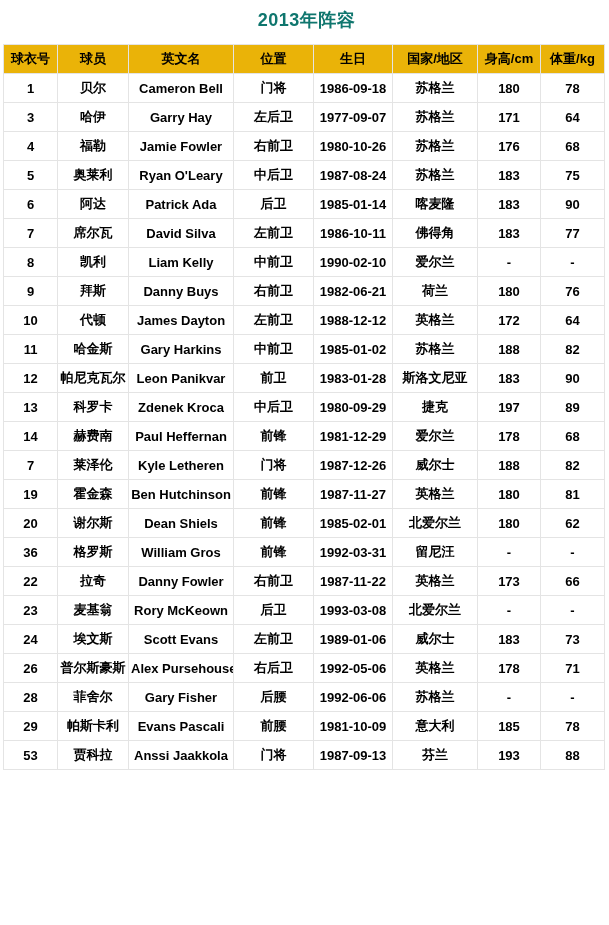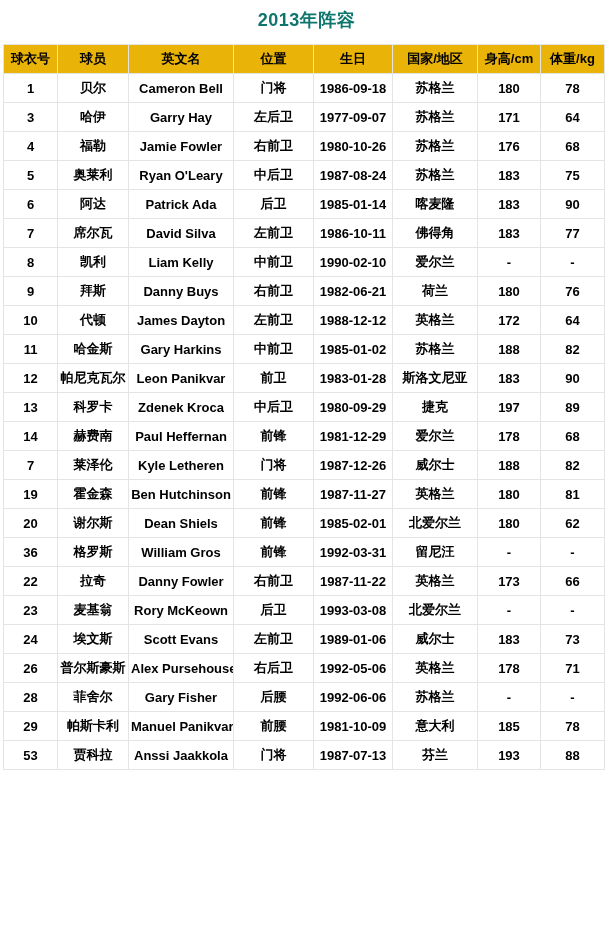--- a/index.html
+++ b/index.html
@@ -297,32 +297,32 @@
           <td>Gary Fisher</td>
           <td>后腰</td>
           <td>1992-06-06</td>
           <td>苏格兰</td>
           <td>-</td>
           <td>-</td>
         </tr>
         <tr>
           <td>29</td>
           <td>帕斯卡利</td>
-          <td>Manuel Panikvar</td>
+          <td>Evans Pascali</td>
           <td>前腰</td>
           <td>1981-10-09</td>
           <td>意大利</td>
           <td>185</td>
           <td>78</td>
         </tr>
         <tr>
           <td>53</td>
           <td>贾科拉</td>
           <td>Anssi Jaakkola</td>
           <td>门将</td>
-          <td>1987-07-13</td>
+          <td>1987-09-13</td>
           <td>芬兰</td>
           <td>193</td>
           <td>88</td>
         </tr>
       </tbody>
   </table>
 </div>
 
 </body></html>

